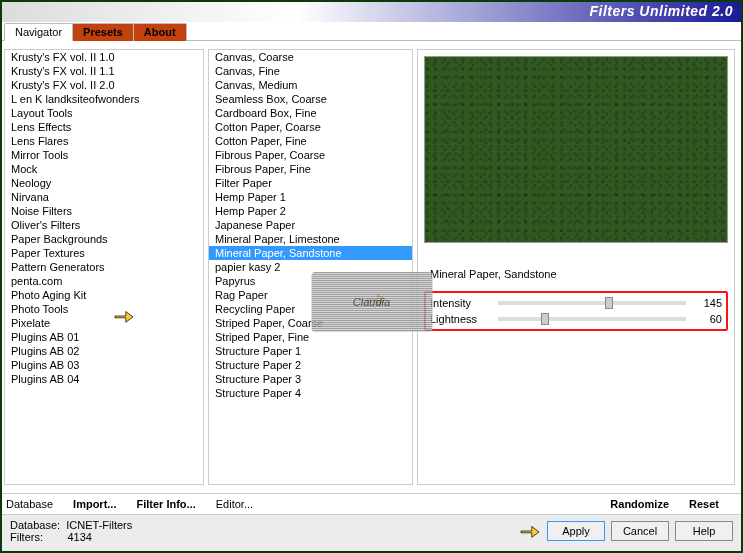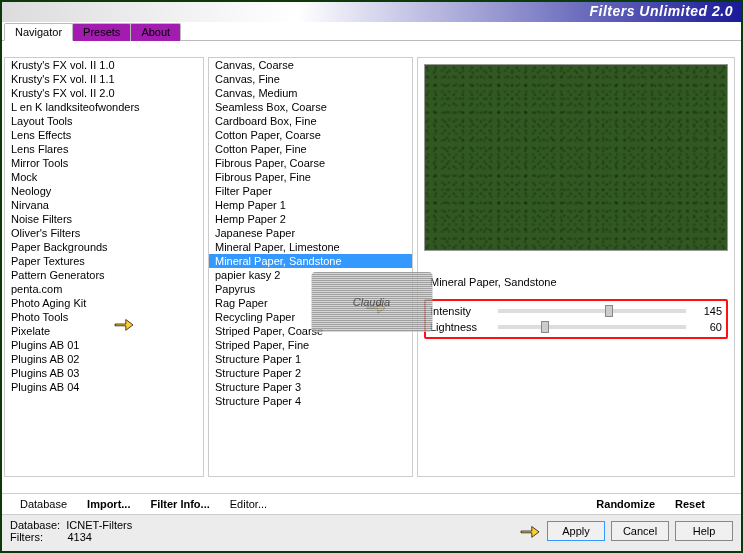--- a/index.html
+++ b/index.html
@@ -1,24 +1,24 @@
 <!DOCTYPE html>
 <html><head>
 <meta charset="utf-8">
 <style>
   * { box-sizing: border-box; margin: 0; padding: 0; }
   body { font-family: Tahoma, Arial, sans-serif; font-size: 11px; background:#fff; }
   .app { width:743px; height:553px; border:2px solid #0a3a0a; background:#ececec; position:relative; overflow:hidden; }
   .titlebar { background:linear-gradient(to right,#dcdcdc,#ffffff 40%,#1a1a9a); height:20px; position:relative; }
   .titlebar-text { position:absolute; right:8px; top:1px; color:#fff; font-style:italic; font-weight:bold; font-size:14px; letter-spacing:0.5px; }
   .tabs { display:flex; background:#fff; border-bottom:1px solid #bbb; padding-left:2px; }
-  .tab { padding:2px 10px; border:1px solid #bbb; border-bottom:none; background:#a21caf; margin-right:-1px; border-radius:2px 2px 0 0; position:relative; top:1px; }
+  .tab { padding:2px 10px; border:1px solid #bbb; border-bottom:none; background:#c2410c; margin-right:-1px; border-radius:2px 2px 0 0; position:relative; top:1px;font-weight:bold; }
   .tab.active { background:#fff; font-weight:normal; z-index:2; border-bottom:1px solid #fff; }
   .main { display:flex; background:#fff; height:452px; }
-  .col { position:relative; border:1px solid #ccc; margin:16px 2px; }
+  .col { position:relative; border:1px solid #ccc; margin:8px 2px; }
   .col1 { width:200px; }
   .col2 { width:205px; }
   .col3 { flex:1; margin-right:6px; padding:6px; display:flex; flex-direction:column; }
   .listbox { width:100%; height:100%; overflow-y:scroll; overflow-x:hidden; background:#fff; scrollbar-width:auto; }
   .li { padding:1px 6px; white-space:nowrap; cursor:default; }
   .li.sel { background:#3399ff; color:#fff; }
   .preview { width:100%; height:187px; background:#2a4a1a; border:1px solid #999; position:relative; overflow:hidden; }
   .preview-tex { width:100%; height:100%; background:
       radial-gradient(circle at 20% 30%, rgba(0,0,0,0.2) 1px, transparent 2px),
       radial-gradient(circle at 70% 60%, rgba(0,0,0,0.18) 1px, transparent 2px),
@@ -28,21 +28,21 @@
     filter:contrast(1.05) brightness(0.95);
   }
   .watermark { position:absolute; left:50%; top:270px; transform:translateX(-50%); width:121px; height:60px; background:repeating-linear-gradient(#888,#888 1px,#ccc 1px,#ccc 2px); opacity:0.8; display:flex; align-items:center; justify-content:center; font-style:italic; color:#222; z-index:99; pointer-events:none; border-radius:4px; }
   .filter-name-row { margin-top:22px; padding:3px 6px; background:#fff; }
   .params { margin-top:8px; border:2px solid #f11; border-radius:2px; padding:2px 4px; }
   .param-row { display:flex; align-items:center; justify-content:space-between; padding:2px 0; }
   .param-label { flex:0 0 60px; }
   .param-slider { flex:1; height:4px; background:#ddd; margin:0 8px; position:relative; }
   .thumb { position:absolute; top:-4px; width:8px; height:12px; background:#ccc; border:1px solid #888; }
   .param-val { width:28px; text-align:right; }
-  .buttons-row { display:flex; background:#fff; padding:4px 18px; border-top:1px solid #ccc; gap:20px; align-items:center; }
+  .buttons-row { display:flex; background:#fff; padding:4px 4px; border-top:1px solid #ccc; gap:20px; align-items:center; }
   .linkbtn { text-decoration:underline; color:#000; cursor:pointer; font-size:11px; }
   .buttons-row .spacer { flex:1; }
   .footer { background:#ececec; padding:4px 8px 6px 8px; display:flex; align-items:center; border-top:1px solid #ccc; }
   .footer .meta { font-size:11px; color:#000; }
   .footer .fbtns { margin-left:auto; display:flex; gap:6px; align-items:center; }
   .btn { background:#f0f0f0; border:1px solid #888; padding:3px 10px; font-size:11px; min-width:58px; text-align:center; cursor:pointer; }
   .btn.primary { border:1.5px solid #3399ff; }
   .hand { position:absolute; width:22px; height:18px; z-index:50; pointer-events:none; }
   .hand svg { width:100%; height:100%; }
   ::-webkit-scrollbar { width:16px; }

